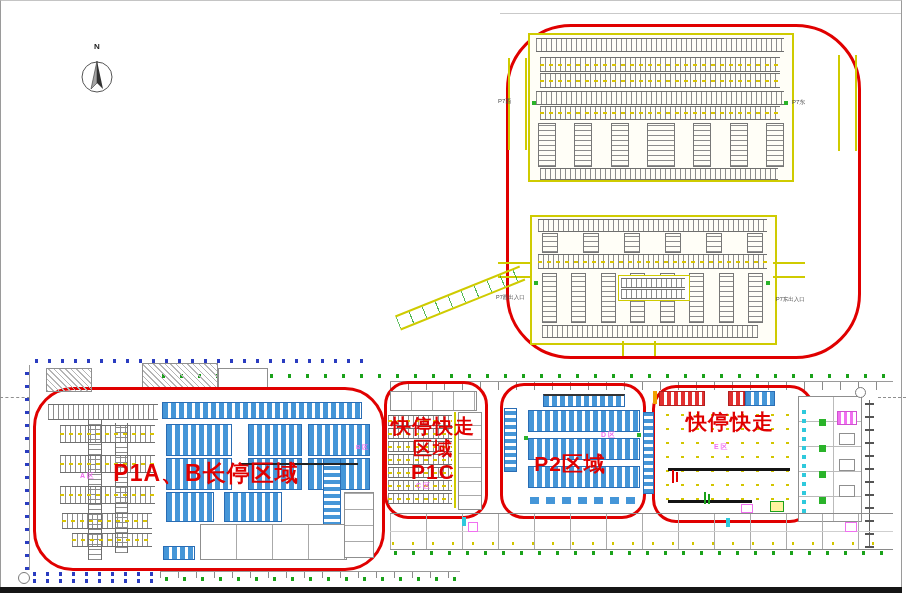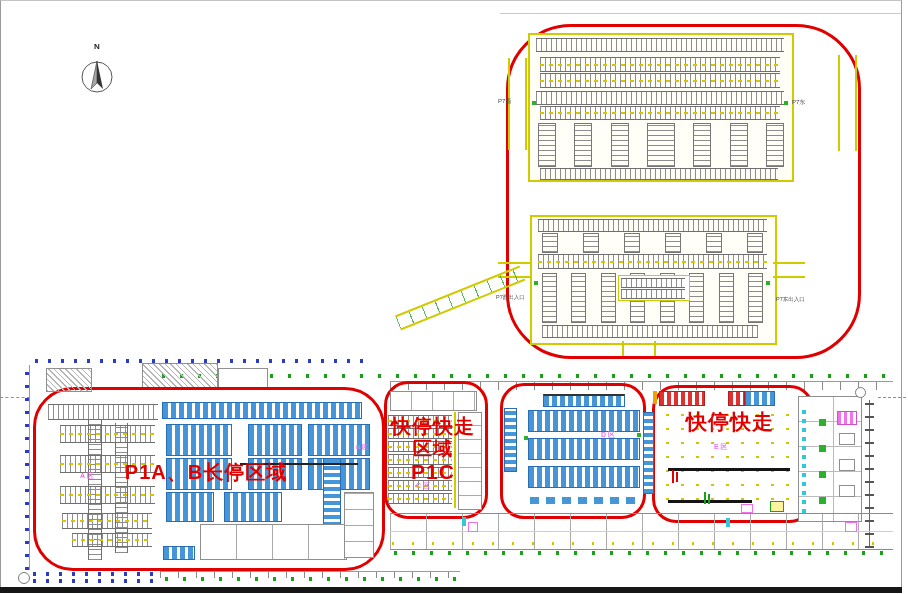--- a/index.html
+++ b/index.html
@@ -159,21 +159,21 @@
   <div class="abs bluerow" style="left:224px;top:492px;width:56px;height:28px;"></div>
   <div class="abs bluecol" style="left:323px;top:458px;width:16px;height:88px;"></div>
   <div class="abs bluerow" style="left:163px;top:546px;width:30px;height:12px;"></div>
   <div class="abs" style="left:240px;top:463px;width:118px;height:2px;background:#222;"></div>
 
   <div class="abs room" style="left:200px;top:524px;width:145px;height:34px;background-image:repeating-linear-gradient(90deg,transparent 0 35px,#aaa 35px 36px);"></div>
   <div class="abs room" style="left:344px;top:492px;width:28px;height:64px;background-image:repeating-linear-gradient(0deg,transparent 0 15px,#aaa 15px 16px);"></div>
 
   <div class="abs m-label" style="left:80px;top:472px;">A 区</div>
   <div class="abs m-label" style="left:356px;top:444px;font-size:6px;">B 区</div>
-  <div class="abs zone-label" style="left:33px;top:462px;width:346px;text-align:center;font-size:20px;">P1A、B长停区域</div>
+  <div class="abs zone-label" style="left:33px;top:462px;width:346px;text-align:center;font-size:23px;">P1A、B长停区域</div>
 
   <div class="abs zone-outline" style="left:384px;top:381px;width:98px;height:132px;border-radius:24px;"></div>
   <div class="abs room" style="left:390px;top:391px;width:85px;height:18px;background-image:repeating-linear-gradient(90deg,transparent 0 20px,#aaa 20px 21px);"></div>
   <div class="abs gband" style="left:388px;top:415px;width:64px;height:9px;"></div>
   <div class="abs gband" style="left:388px;top:428px;width:64px;height:9px;"></div>
   <div class="abs gband" style="left:388px;top:441px;width:64px;height:9px;"></div>
   <div class="abs gband" style="left:388px;top:454px;width:64px;height:9px;"></div>
   <div class="abs gband" style="left:388px;top:467px;width:64px;height:9px;"></div>
   <div class="abs gband" style="left:388px;top:480px;width:64px;height:9px;"></div>
   <div class="abs gband" style="left:388px;top:493px;width:64px;height:9px;"></div>
@@ -187,20 +187,21 @@
   <div class="abs zone-outline" style="left:500px;top:383px;width:140px;height:130px;border-radius:24px;"></div>
   <div class="abs bluerow" style="left:543px;top:394px;width:80px;height:10px;border-top:2px solid #333;"></div>
   <div class="abs bluecol" style="left:504px;top:408px;width:11px;height:62px;"></div>
   <div class="abs bluerow" style="left:528px;top:410px;width:110px;height:20px;"></div>
   <div class="abs bluerow" style="left:528px;top:438px;width:110px;height:20px;"></div>
   <div class="abs bluerow" style="left:528px;top:466px;width:110px;height:20px;"></div>
   <div class="abs" style="left:530px;top:497px;width:106px;height:7px;background:repeating-linear-gradient(90deg,#4596d8 0 9px,transparent 9px 16px);"></div>
   <div class="abs gsq" style="left:524px;top:436px;"></div>
   <div class="abs gsq" style="left:637px;top:433px;"></div>
   <div class="abs m-label" style="left:601px;top:431px;">D 区</div>
+  <div class="abs zone-label" style="left:500px;top:453px;width:140px;text-align:center;font-size:21px;">P2区域</div>
 
   <div class="abs zone-outline" style="left:652px;top:385px;width:156px;height:132px;border-radius:24px;"></div>
   <div class="abs" style="left:653px;top:391px;width:4px;height:13px;background:#f0a000;"></div>
   <div class="abs redrow" style="left:659px;top:391px;width:44px;height:13px;"></div>
   <div class="abs redrow" style="left:728px;top:391px;width:15px;height:13px;"></div>
   <div class="abs bluerow" style="left:745px;top:391px;width:28px;height:13px;"></div>
   <div class="abs dotgrid" style="left:660px;top:408px;width:140px;height:100px;"></div>
   <div class="abs" style="left:668px;top:468px;width:122px;height:3px;background:#141414;"></div>
   <div class="abs" style="left:668px;top:500px;width:84px;height:3px;background:#141414;"></div>
   <div class="abs" style="left:672px;top:470px;width:2px;height:13px;background:#e00000;"></div>

